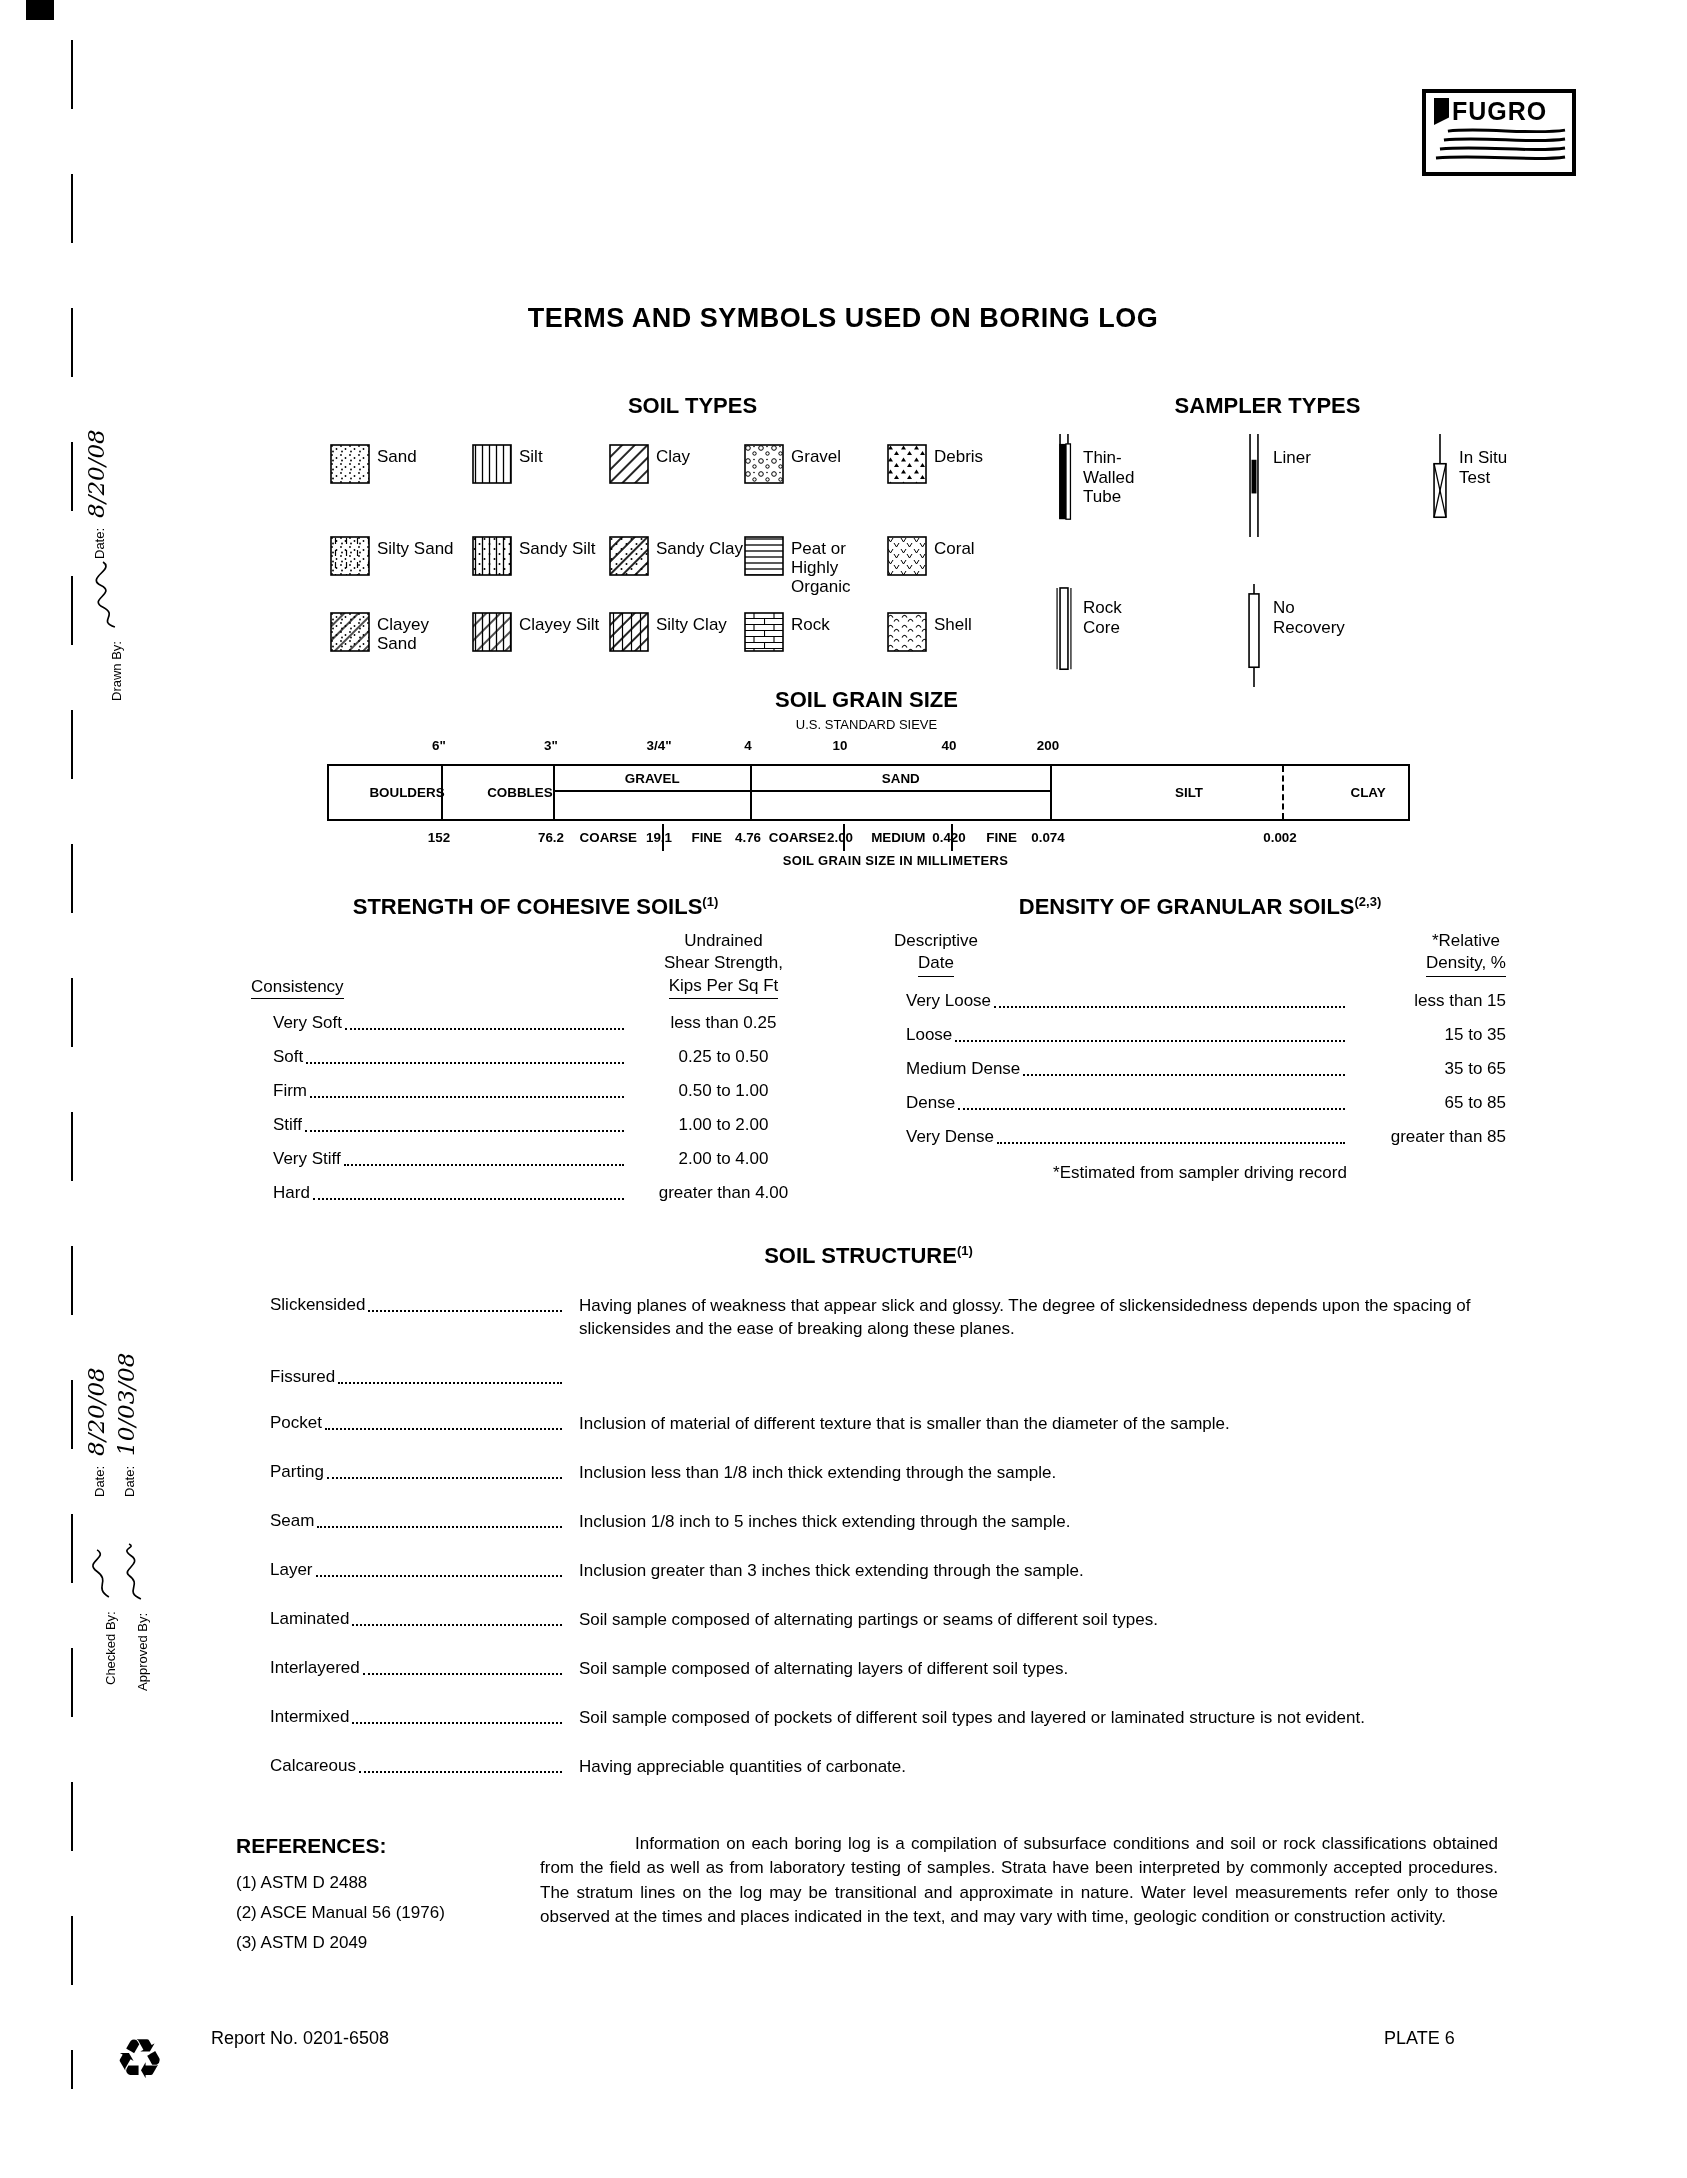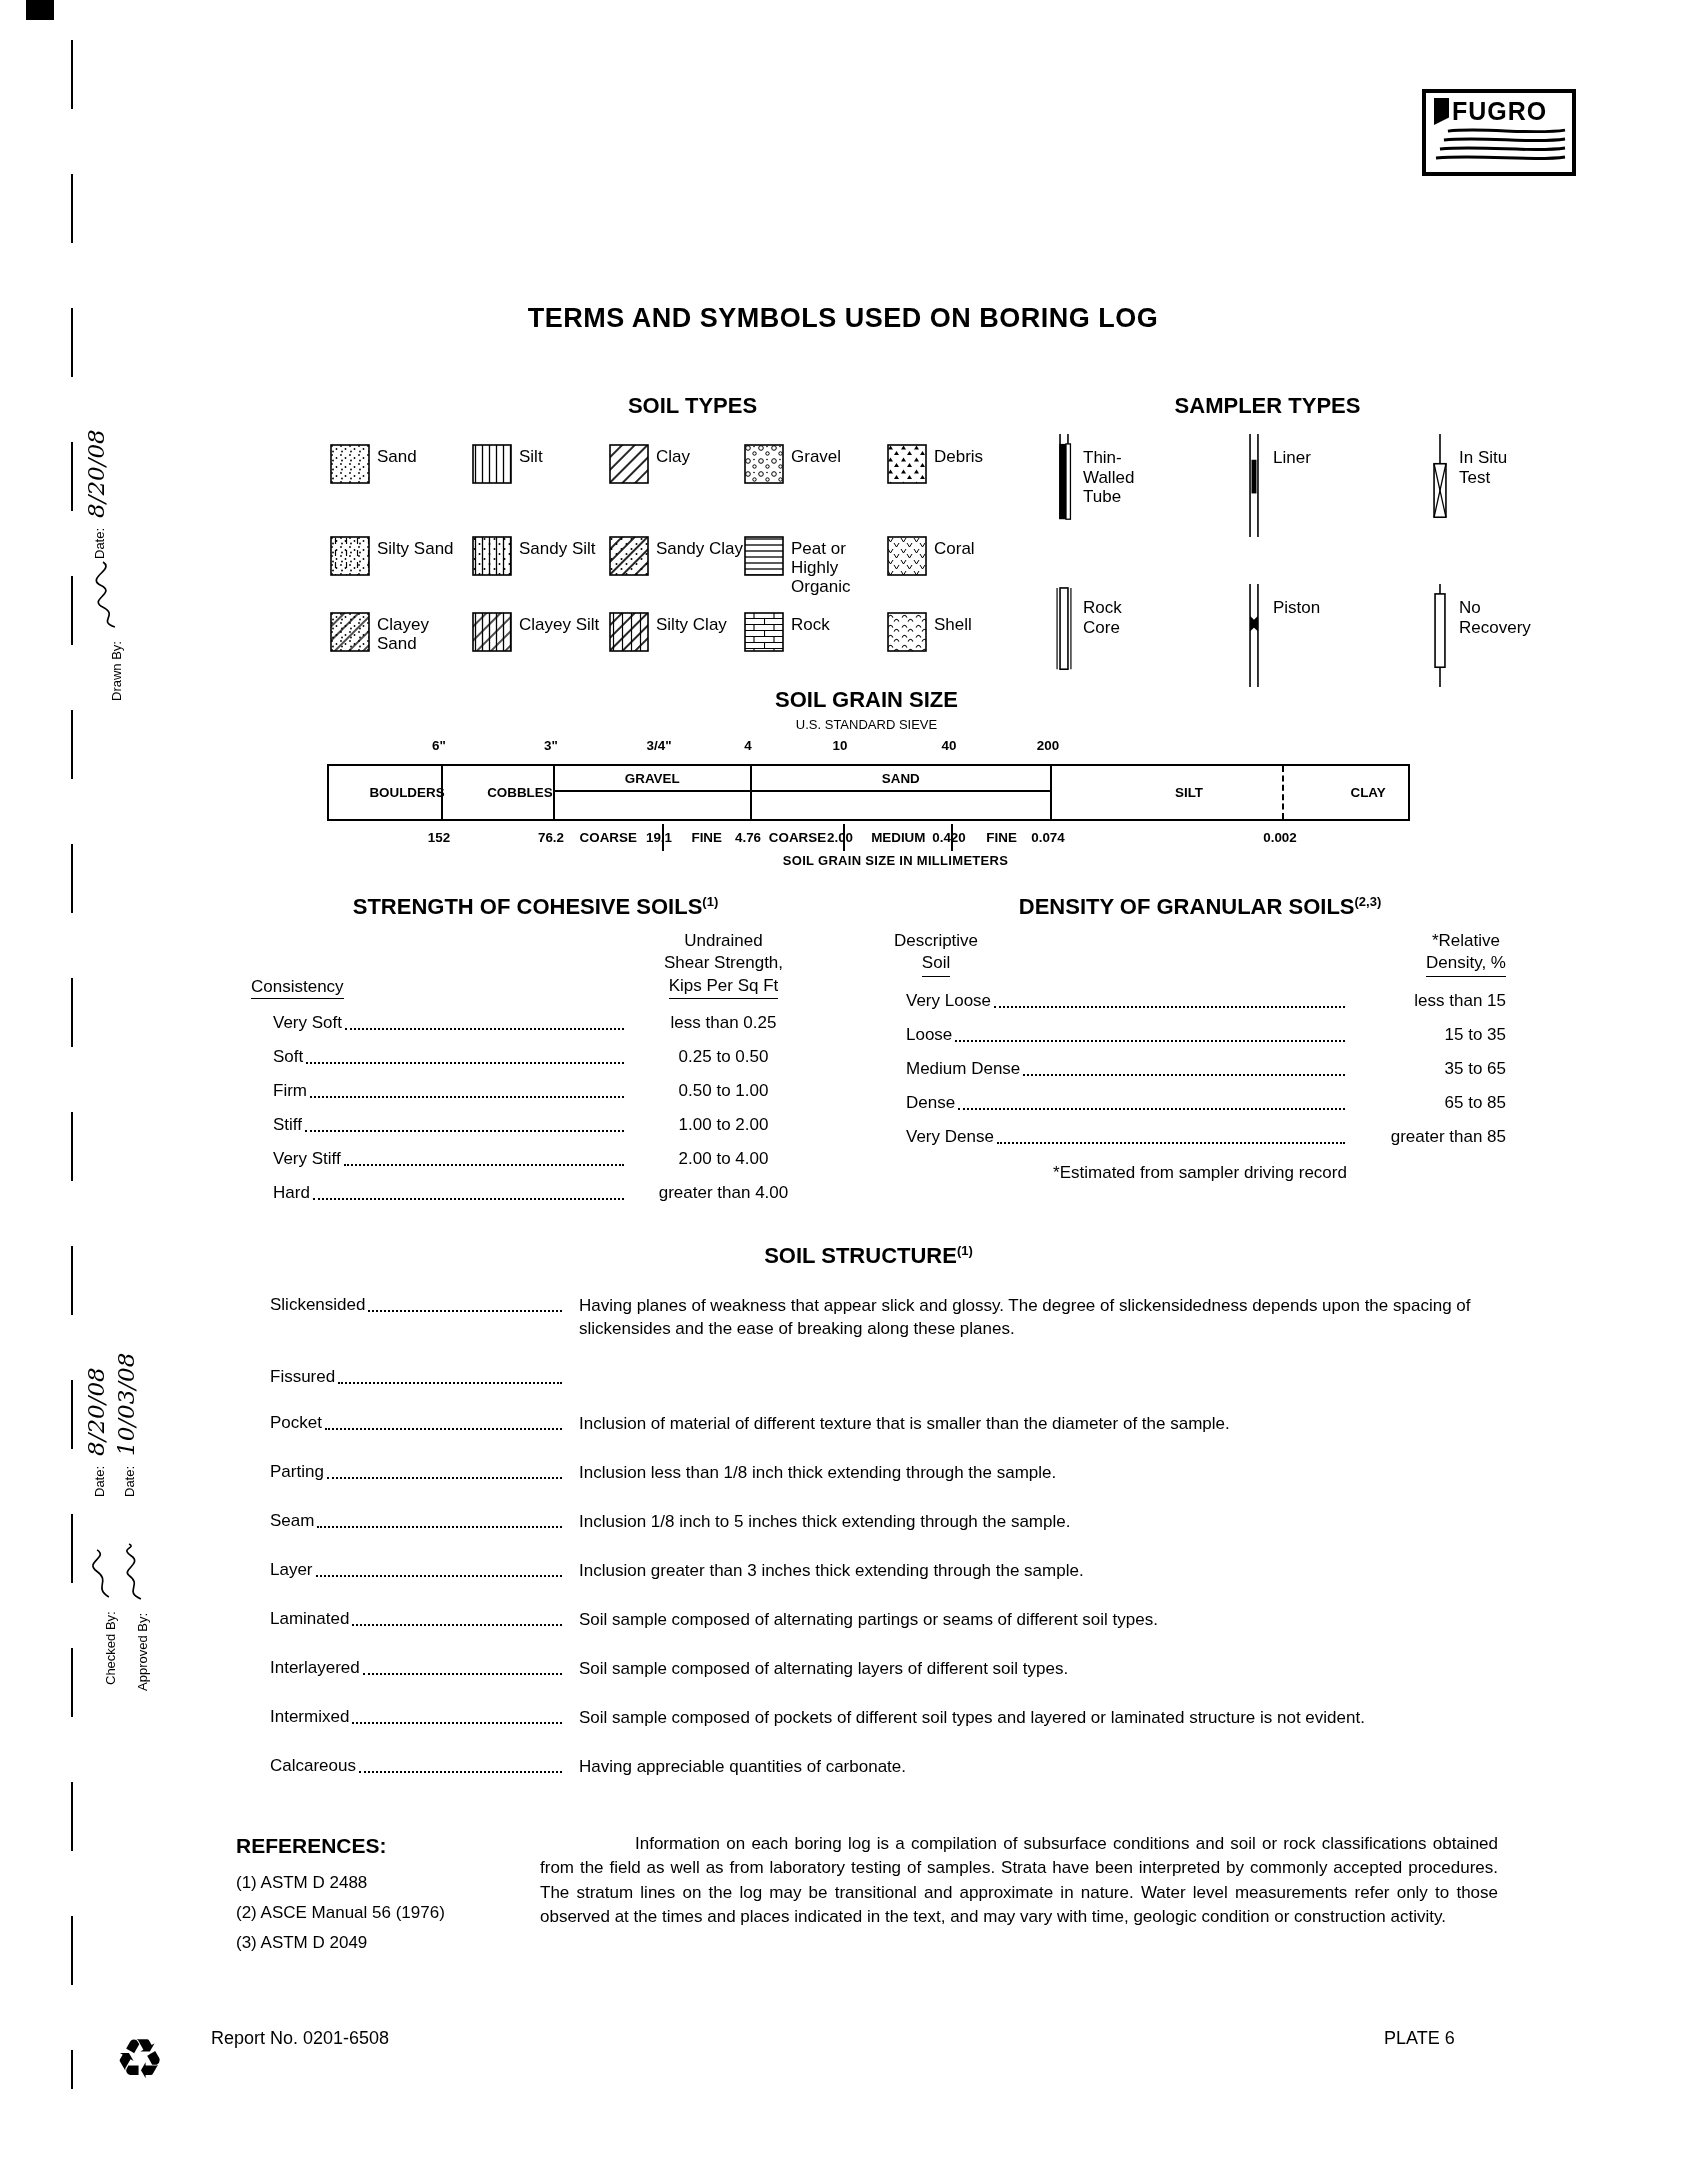--- a/index.html
+++ b/index.html
@@ -366,29 +366,20 @@
   <div class="sampler-cell">
     <svg width="26" height="109" viewBox="0 0 26 110">
       <line x1="6" y1="4" x2="6" y2="86" stroke="#000" stroke-width="1.2"></line>
       <line x1="20" y1="4" x2="20" y2="86" stroke="#000" stroke-width="1.2"></line>
       <rect x="9" y="4" width="8" height="82" fill="none" stroke="#000" stroke-width="1.6"></rect>
     </svg>
     <span class="sampler-label">Rock Core</span>
   </div>
   <div class="sampler-cell">
     <svg width="26" height="109" viewBox="0 0 26 110">
-      <line x1="9" y1="0" x2="9" y2="104" stroke="#000" stroke-width="1.6"></line>
-      <line x1="17" y1="0" x2="17" y2="104" stroke="#000" stroke-width="1.6"></line>
-      <path d="M9,32 L17,40 L9,48 Z" fill="#000"></path>
-      <path d="M17,32 L9,40 L17,48 Z" fill="#000"></path>
-    </svg>
-    <span class="sampler-label">Piston</span>
-  </div>
-  <div class="sampler-cell">
-    <svg width="26" height="109" viewBox="0 0 26 110">
       <line x1="13" y1="0" x2="13" y2="10" stroke="#000" stroke-width="1.6"></line>
       <rect x="8" y="10" width="10" height="74" fill="none" stroke="#000" stroke-width="1.6"></rect>
       <line x1="13" y1="84" x2="13" y2="104" stroke="#000" stroke-width="1.6"></line>
     </svg>
     <span class="sampler-label">No Recovery</span>
   </div>
 </div>
 
 <div class="h2" style="left:520px;top:687px;width:693px">SOIL GRAIN SIZE</div>
 <div class="gs-sub">U.S. STANDARD SIEVE</div>
@@ -489,21 +480,21 @@
     </div>
 </div>
 
 <div class="tbl" style="left:879px;top:894px;width:612px">
   <div class="sec-h">
     <span>DENSITY OF GRANULAR SOILS</span><span class="suptext">(2,3)</span>
   </div>
   <div class="thead">
     <span class="den-c1">
       <span class="hline">Descriptive</span>
-      <span class="hline"><span class="u">Soil</span></span>
+      <span class="hline"><span class="u">Date</span></span>
     </span>
     <span class="den-c2">
       <span class="hline">*Relative</span>
       <span class="hline"><span class="u">Density, %</span></span>
     </span>
   </div>
   <div class="lrow">
       <span style="padding-left:12px">Very Loose</span>
       <span class="dots"></span>
       <span class="rval-r">less than 15</span>

